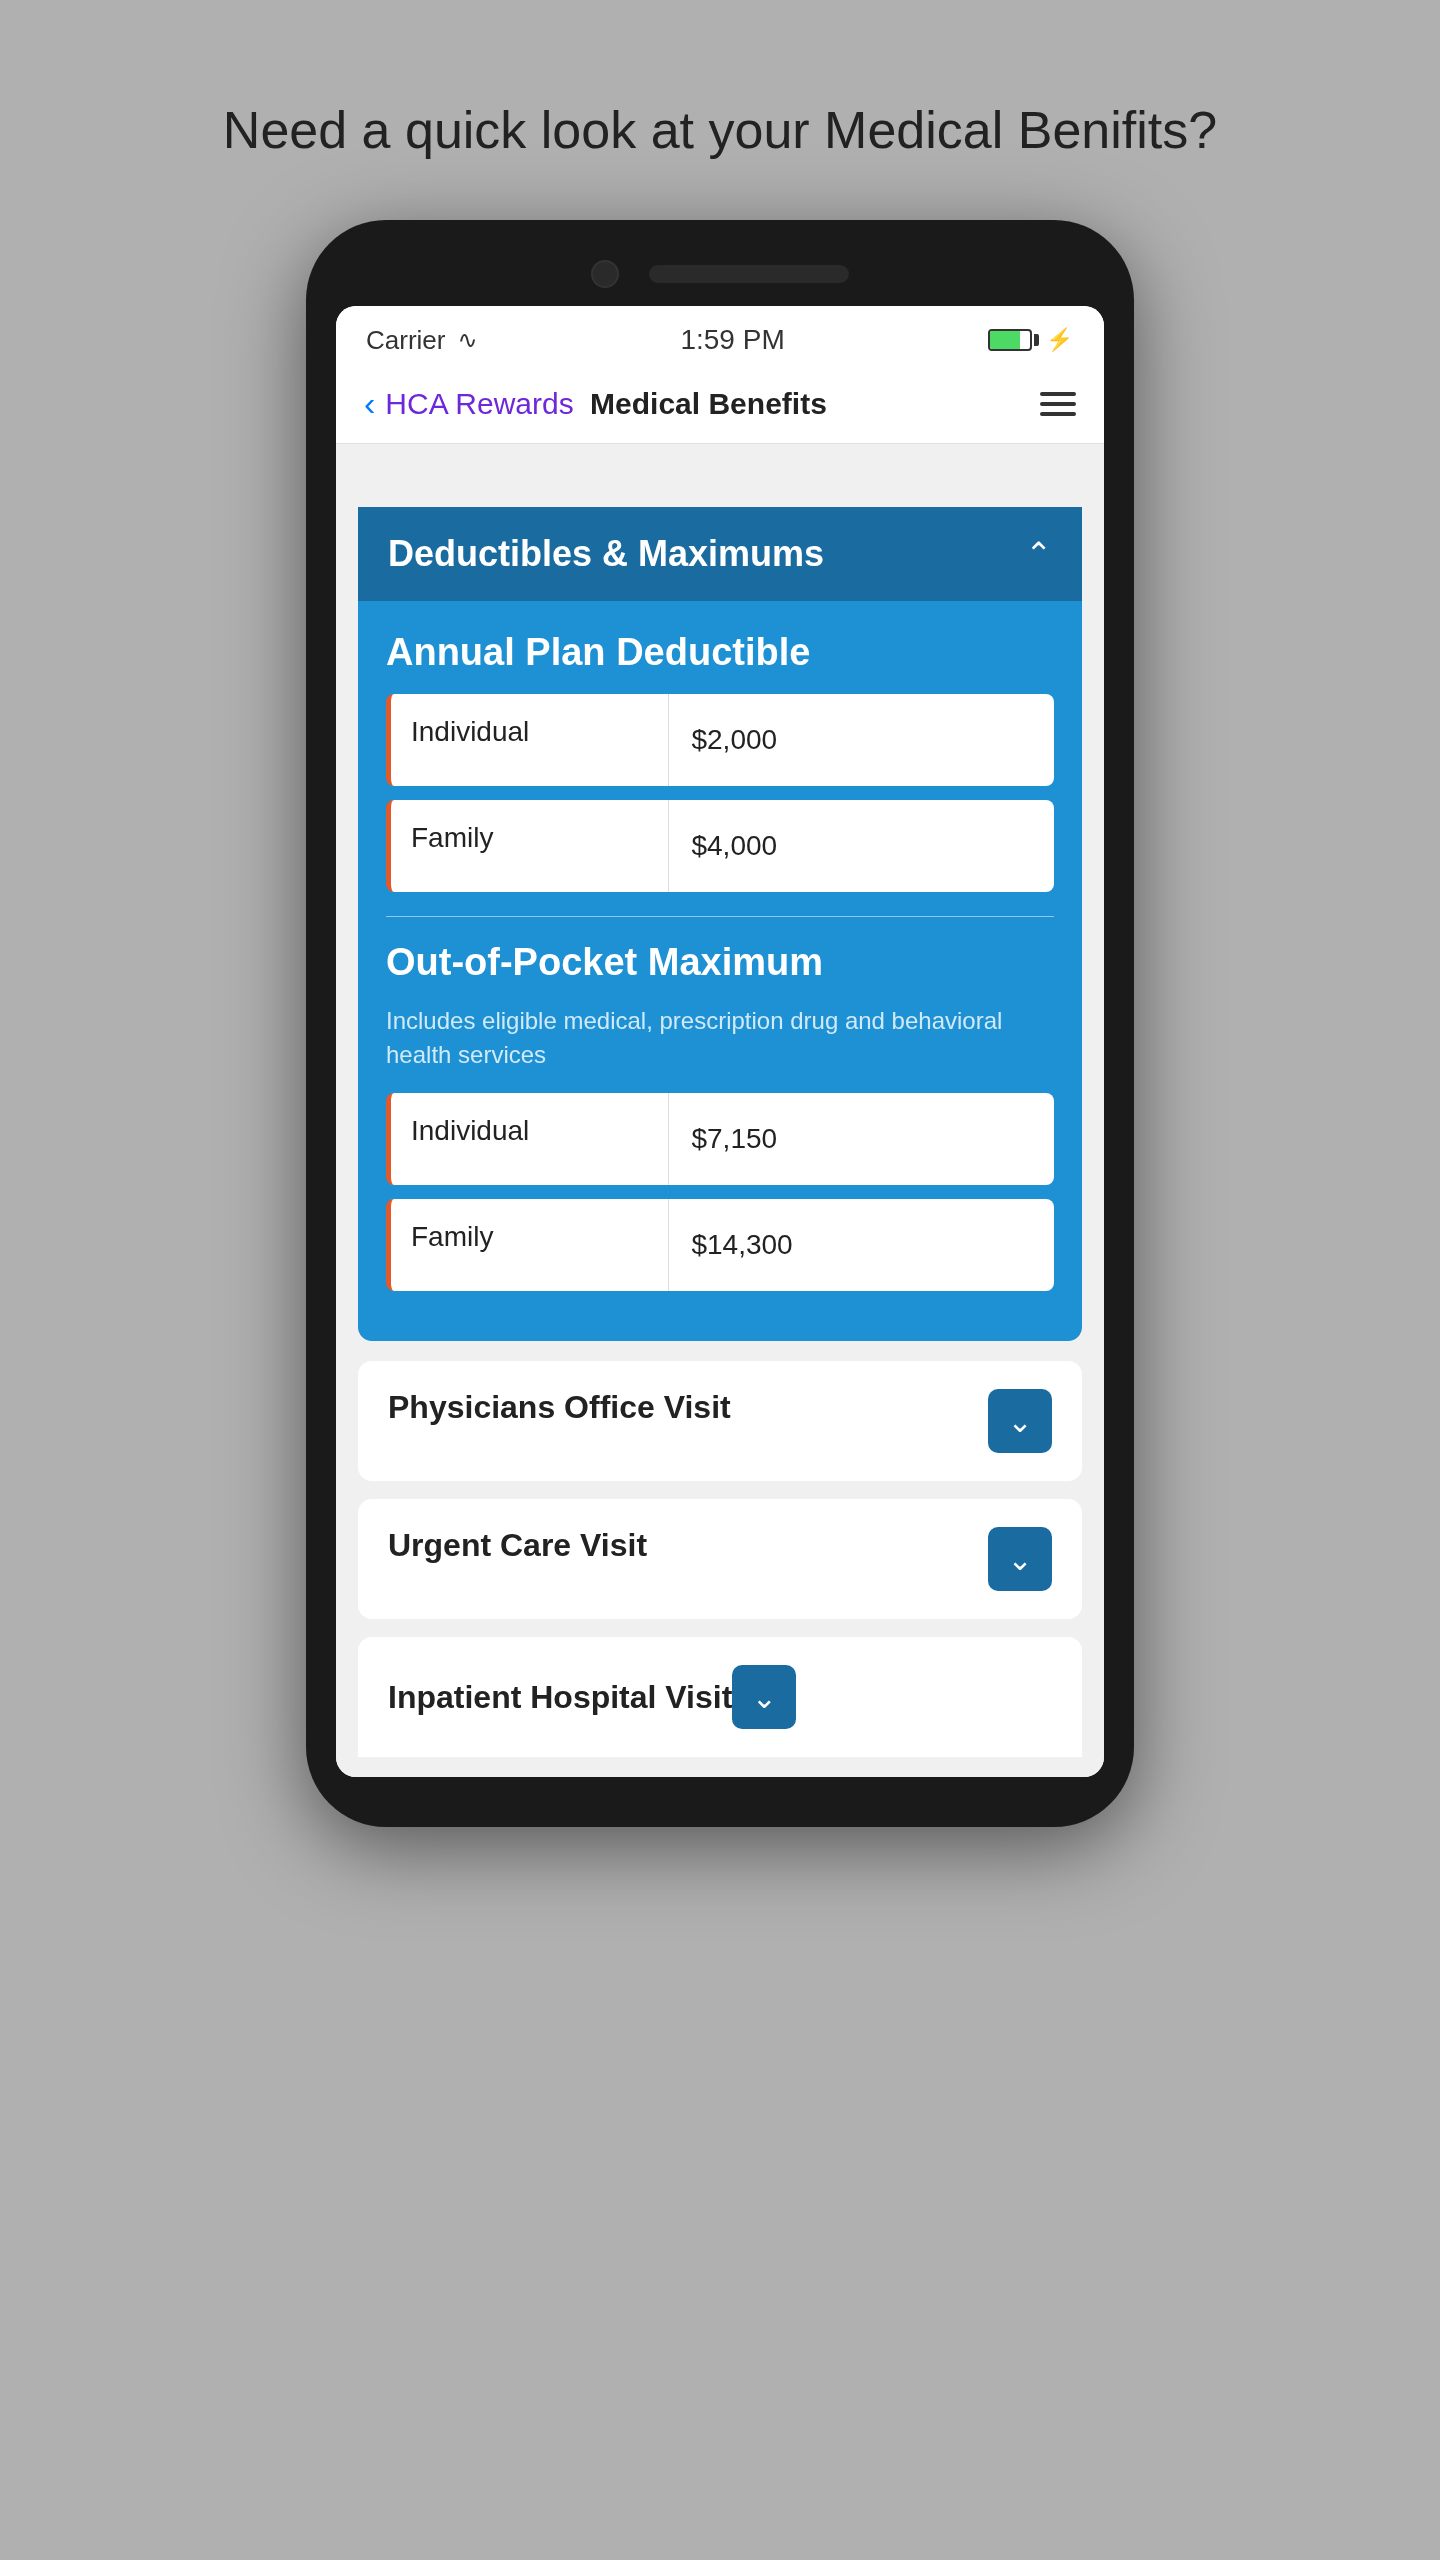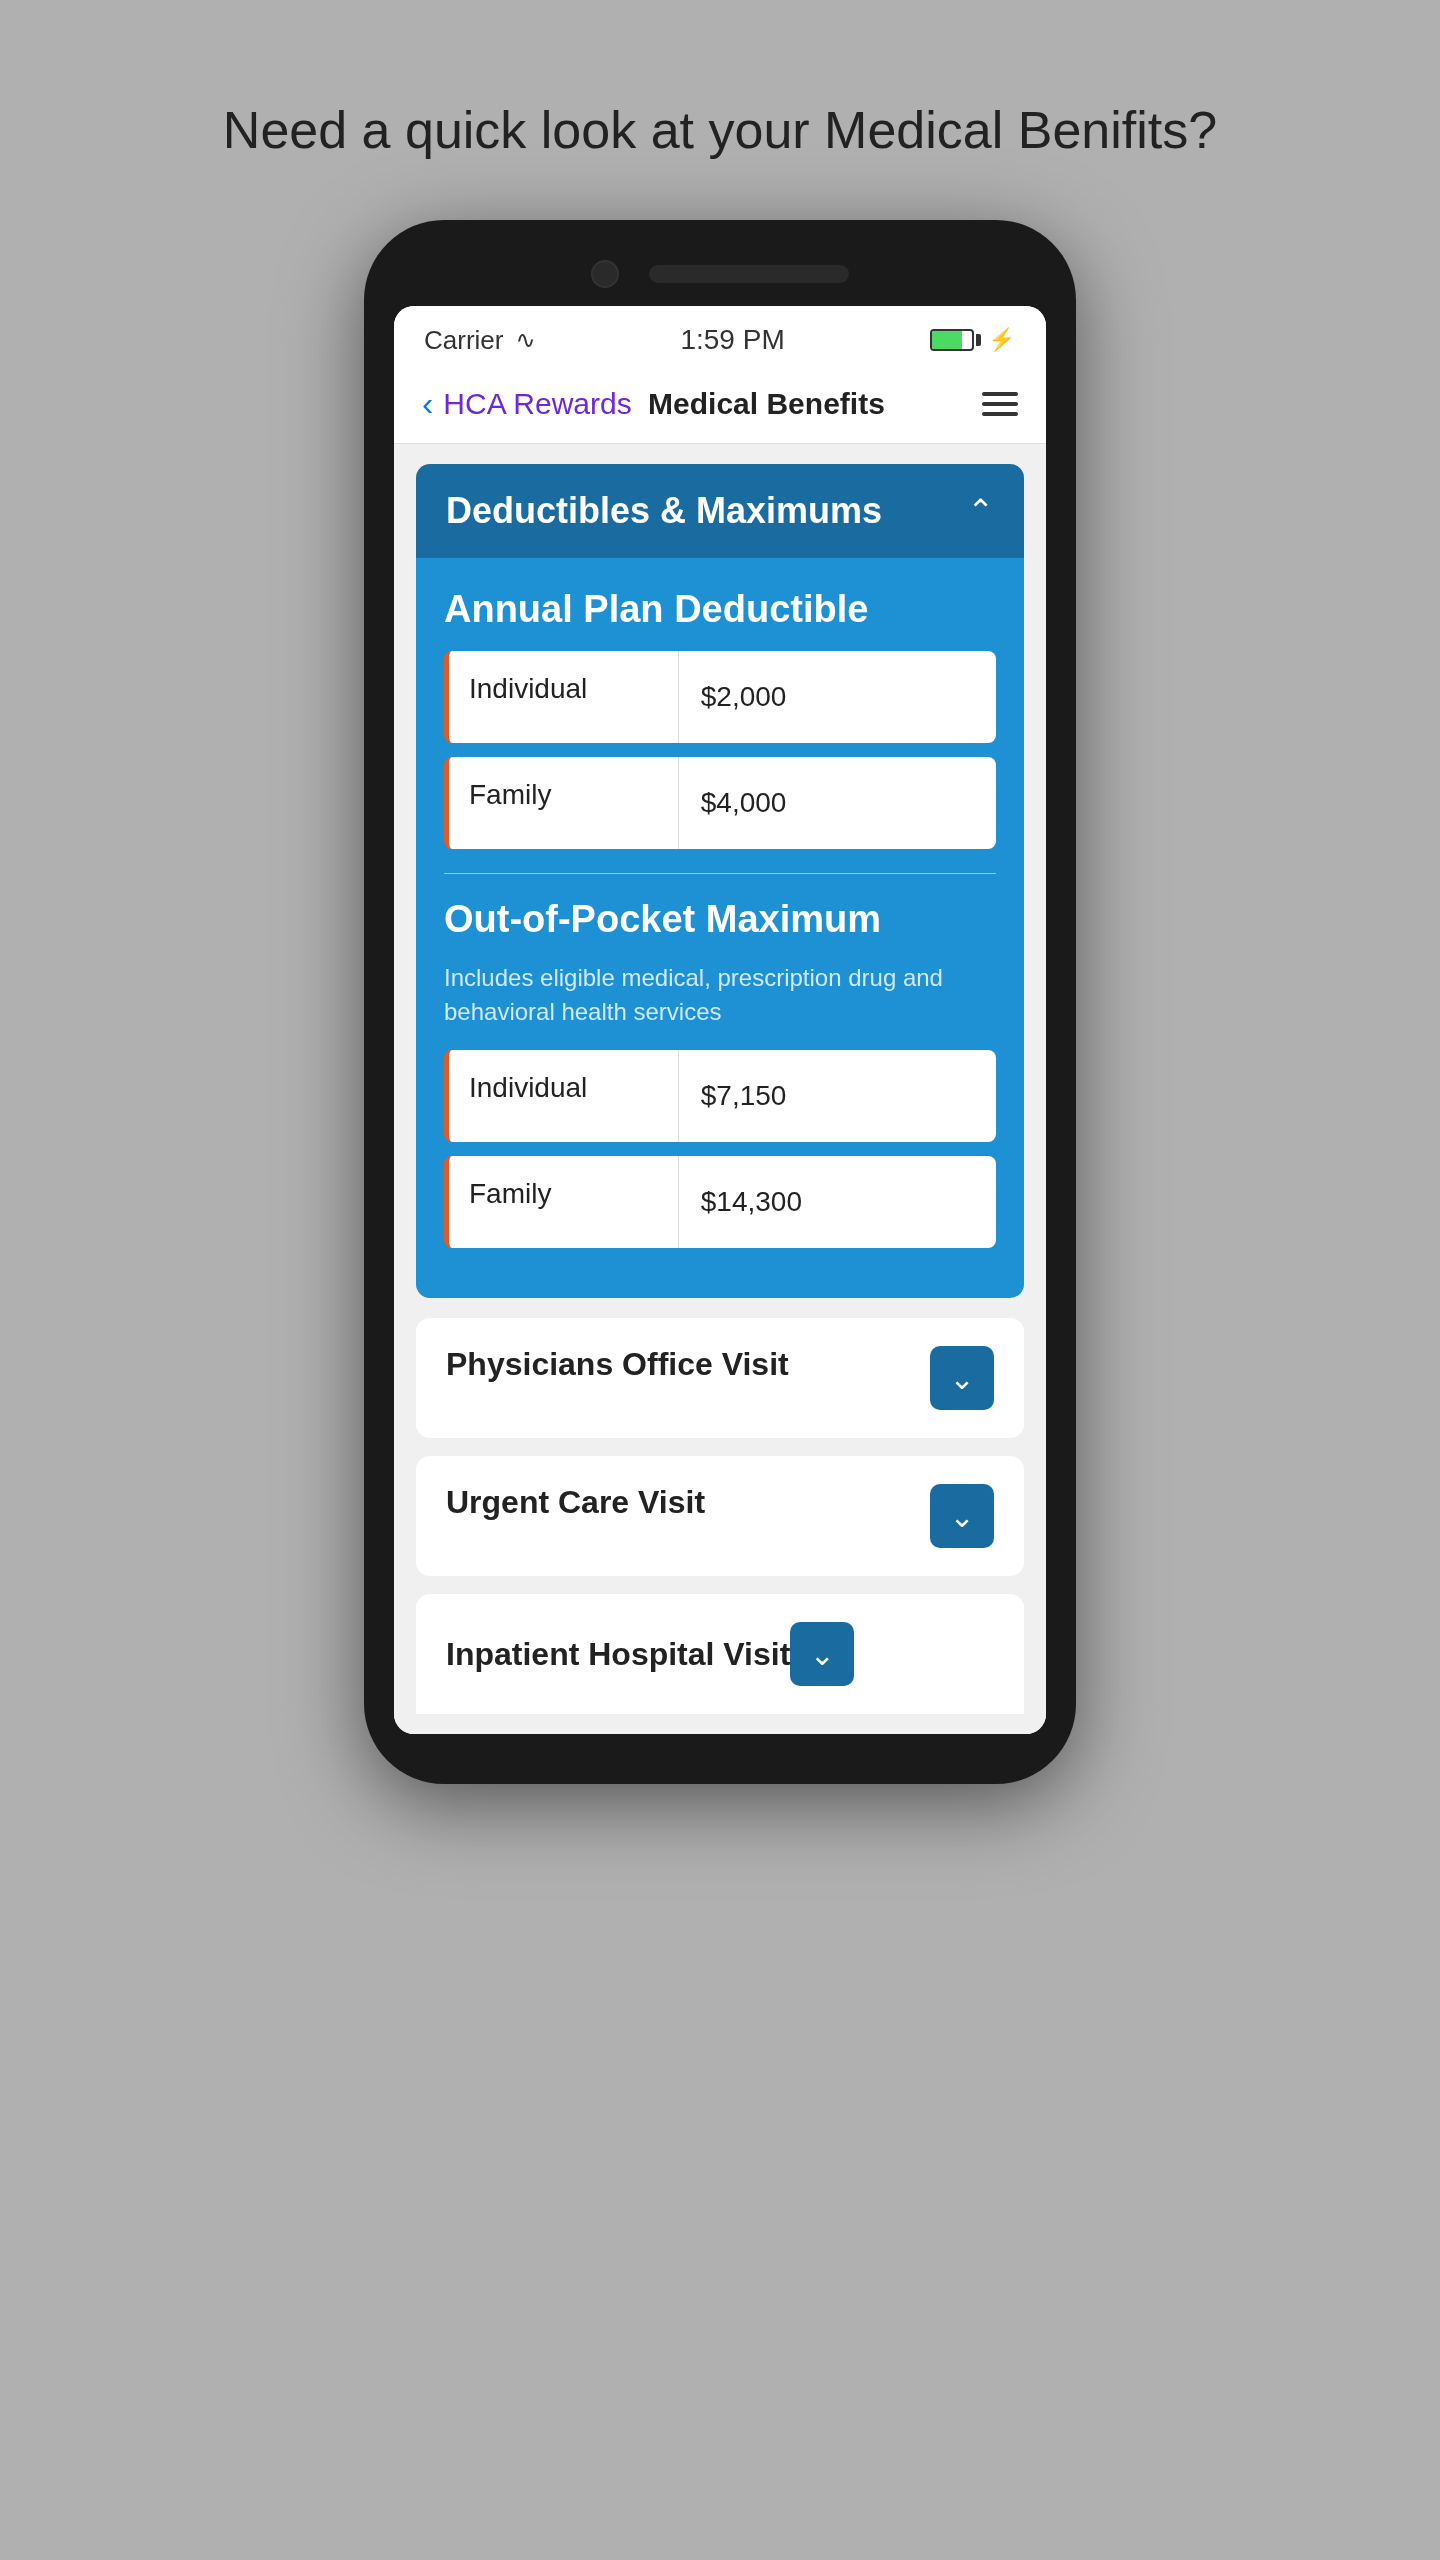--- a/index.html
+++ b/index.html
@@ -18,21 +18,21 @@
       color: #222;
       font-size: 52px;
       font-weight: 400;
       margin-top: 100px;
       margin-bottom: 60px;
       text-align: center;
     }
 
     
     .phone-shell {
-      width: 712px;
+      width: 828px;
       background: #1a1a1a;
       border-radius: 80px;
       padding: 40px 30px 50px 30px;
       box-shadow: 0 20px 80px rgba(0,0,0,0.5);
     }
 
     .phone-top-bar {
       display: flex;
       justify-content: center;
       align-items: center;
@@ -196,20 +196,21 @@
       margin-bottom: 20px;
     }
 
     .section-header {
       display: flex;
       justify-content: space-between;
       align-items: center;
       padding: 26px 30px;
       background: #1a6ba0;
       cursor: pointer;
+      margin-top: 43px;
     }
 
     .section-header-title {
       color: #fff;
       font-size: 36px;
       font-weight: 700;
     }
 
     .section-chevron {
       color: #fff;

